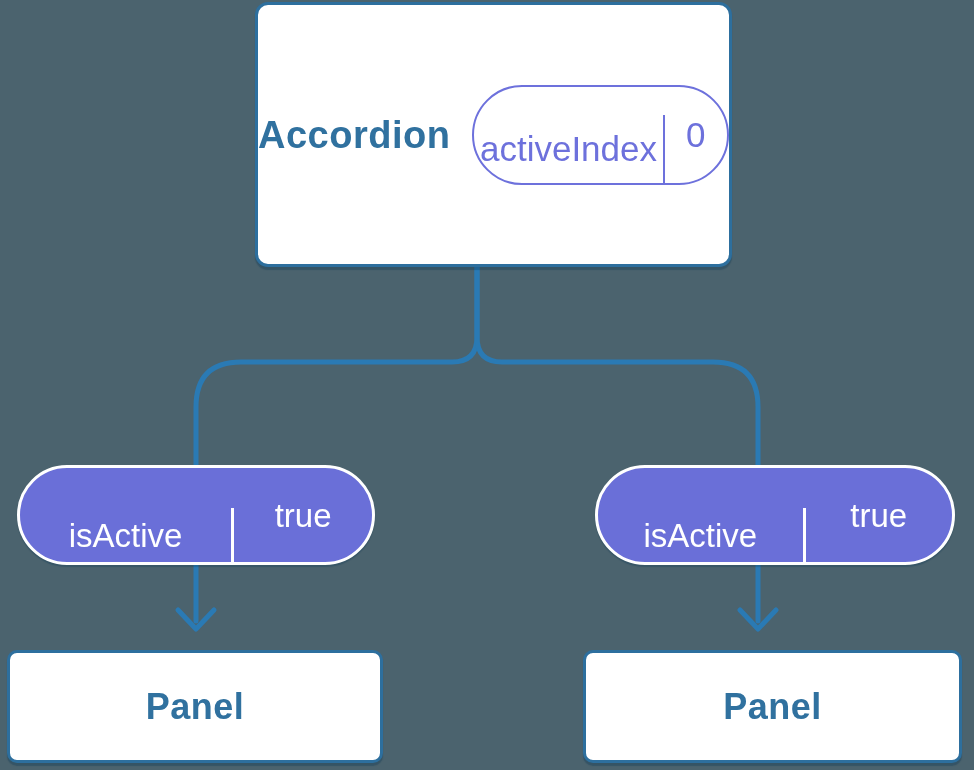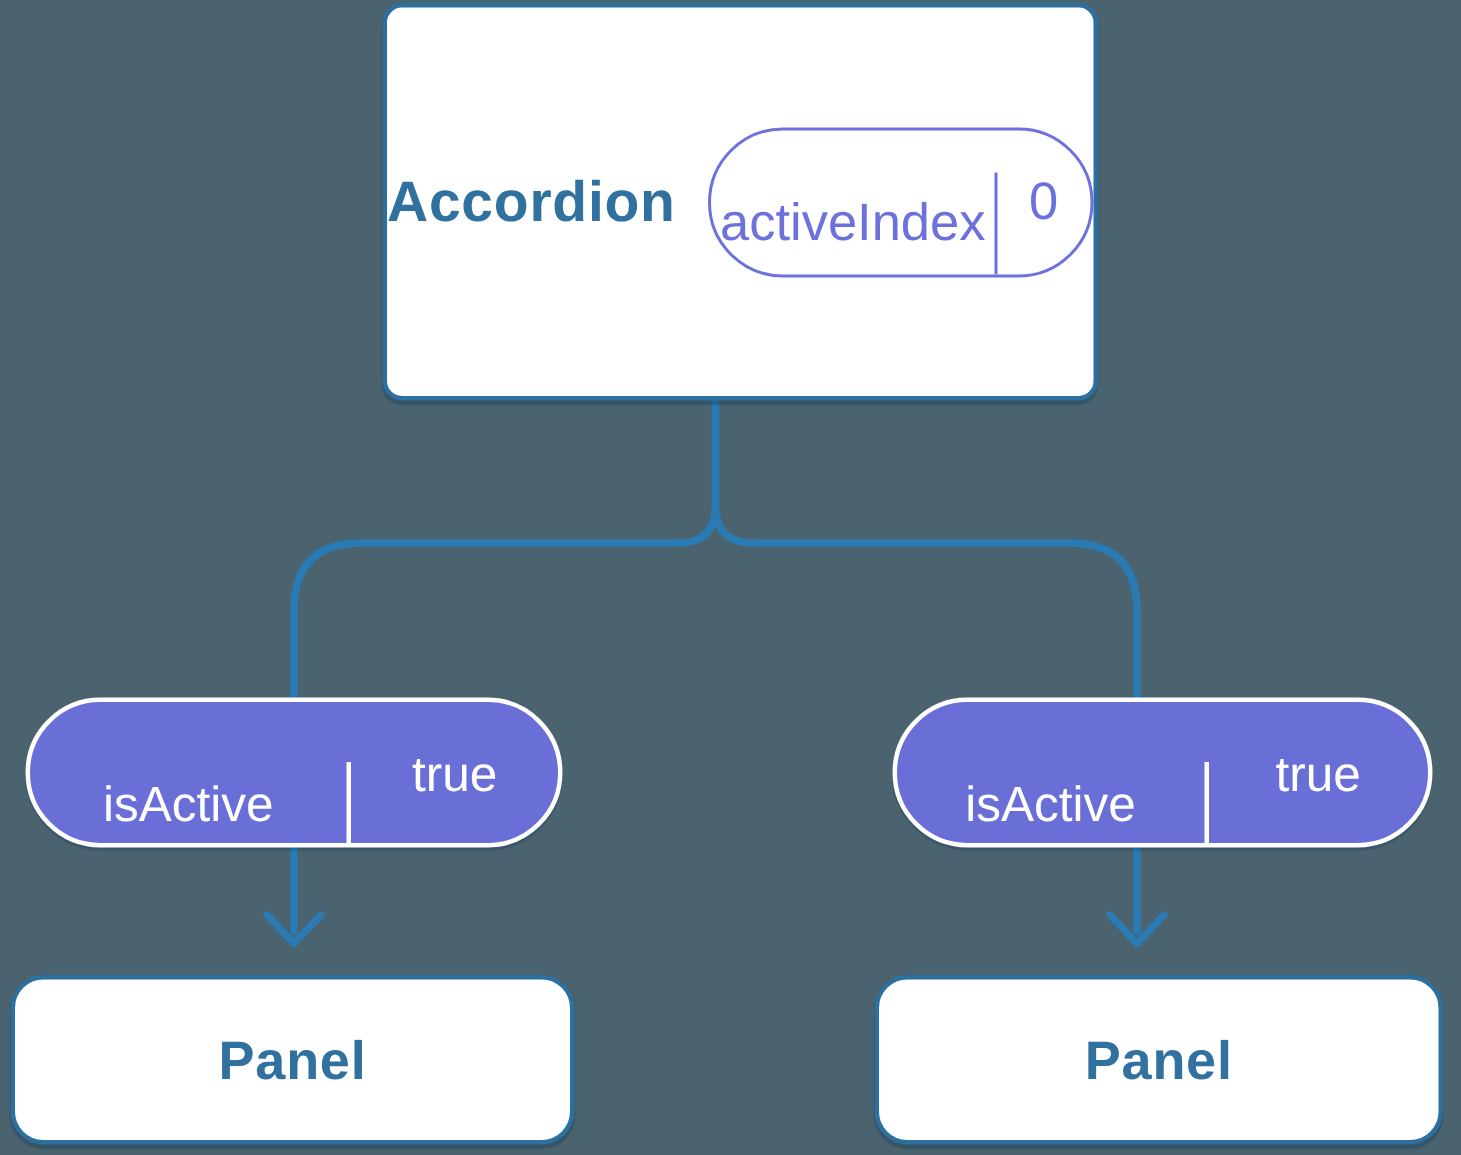--- a/index.html
+++ b/index.html
@@ -87,21 +87,21 @@
   }
   .prop-pill .cell.name{border-right:3px solid #ffffff;margin-top:40px;}
   .pill-left{left:17px;top:465px;width:358px;}
   .pill-left .cell.name{flex:0 0 60%;}
   .pill-left .cell.value{flex:1;}
   .pill-right{left:595px;top:465px;width:360px;}
   .pill-right .cell.name{flex:0 0 57.8%;}
   .pill-right .cell.value{flex:1;}
 
   
-  .panel-box{height:113px;top:650px;border-radius:22px;}
+  .panel-box{height:113px;top:650px;border-radius:10px;}
   .panel-left{left:7px;width:376px;}
   .panel-right{left:583px;width:379px;}
   .panel-box .component-title{font-size:36px;}
 </style>
 </head>
 <body>
 
 <div class="stage">
 
   <svg width="974" height="770" viewBox="0 0 974 770">

